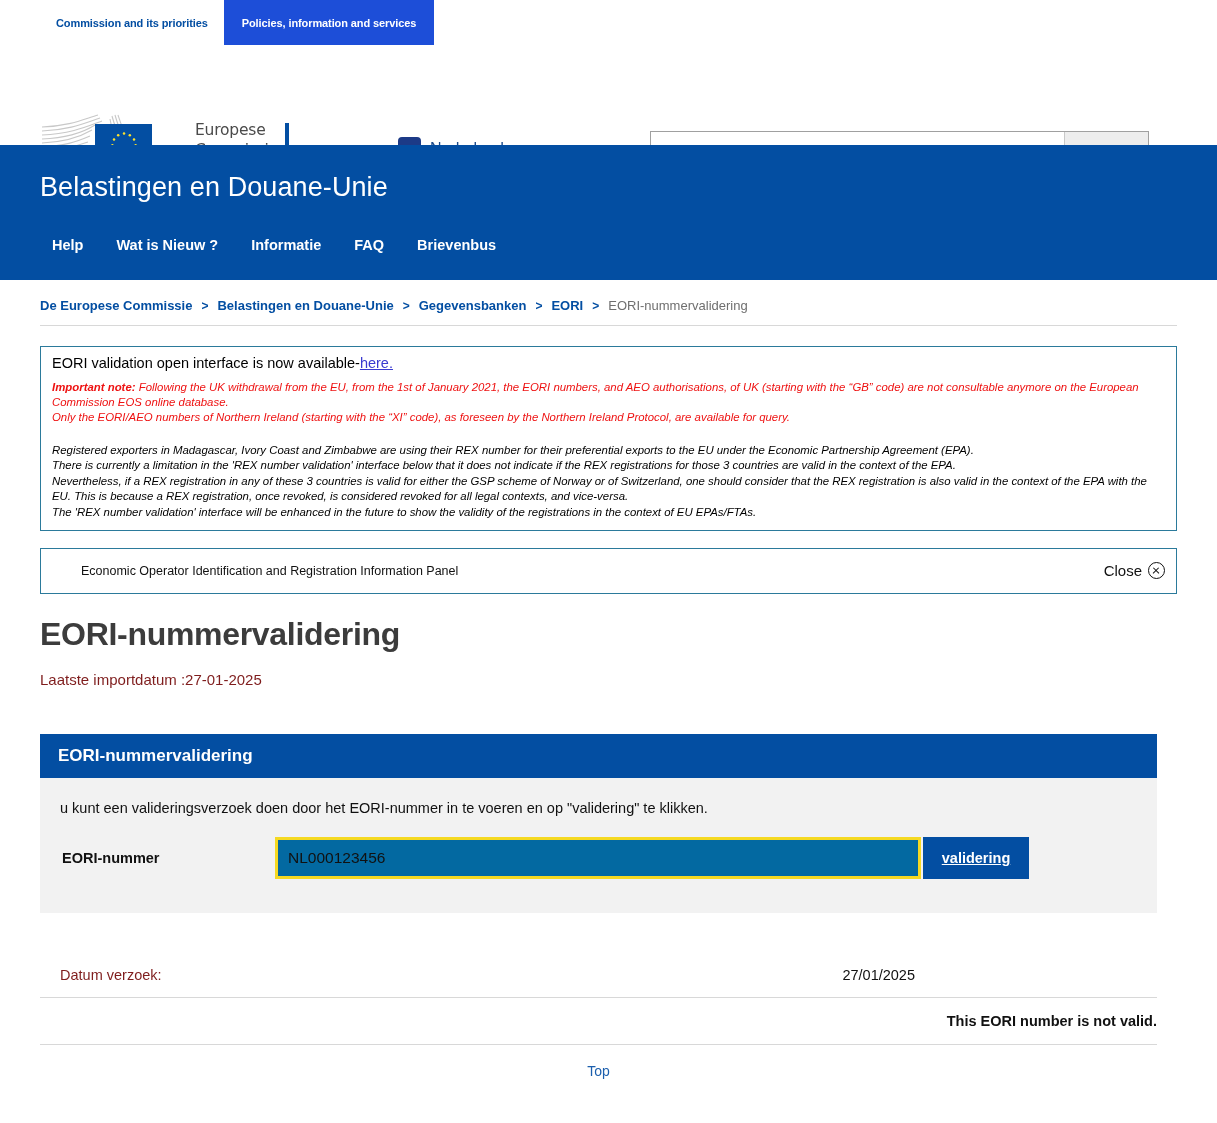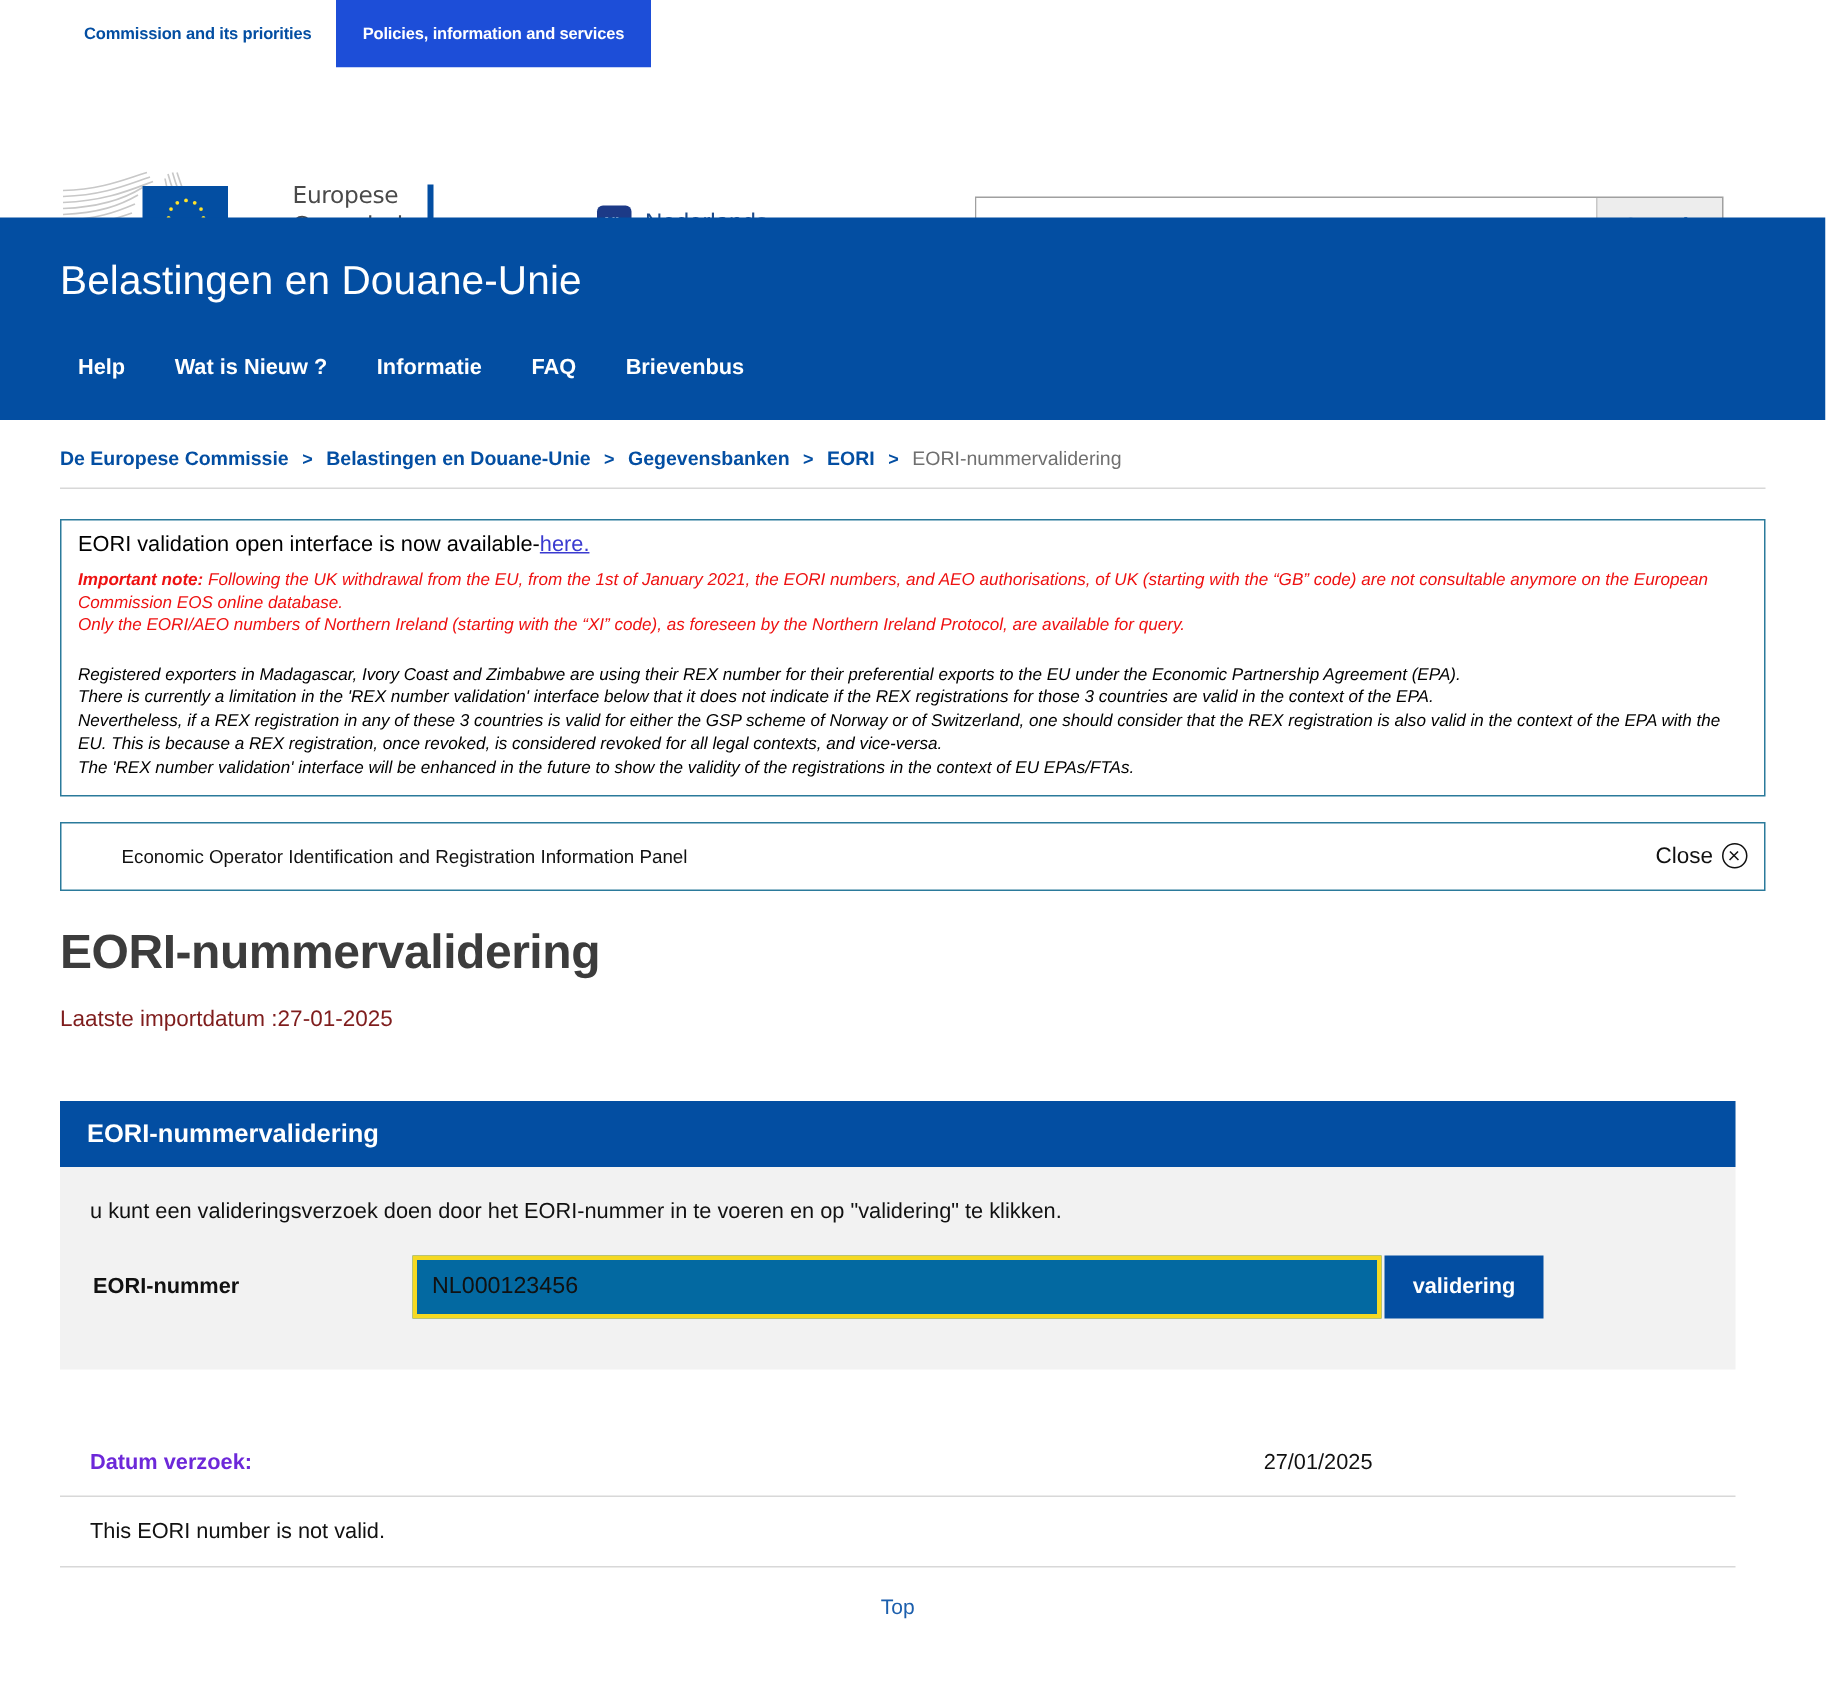--- a/index.html
+++ b/index.html
@@ -261,37 +261,38 @@
   }
   .validate-btn {
     width: 106px; height: 42px;
     background: #034ea2;
     color: #fff;
     border: 0;
     font-size: 14.5px; font-weight: bold;
     font-family: "Liberation Sans", sans-serif;
     cursor: pointer;
     margin-left: 2px;
+    text-decoration: underline;
   }
 
   
   .results { margin: 40px 60px 0 40px; }
   .result-row {
     display: flex; align-items: center;
     justify-content: space-between;
     border-bottom: 1px solid #d8d8d8;
     padding: 14px 0 14px 20px;
     font-size: 14.5px;
   }
-  .result-key { font-weight: bold; color: #6d28d9; }
+  .result-key { font-weight: normal; color: #7f1d1d; }
   .result-val { color: #111; font-weight: normal; padding-right: 242px; }
   .result-msg {
     border-bottom: 1px solid #d8d8d8;
     padding: 15px 0 15px 20px;
-    font-size: 14.5px; font-weight: normal; color: #111;
+    font-size: 14.5px; font-weight: bold; color: #111; text-align: right;
   }
   .top-link {
     text-align: center;
     margin-top: 18px;
     font-size: 14px;
   }
   .top-link a { color: #1c5fad; text-decoration: none; cursor: pointer; }
 </style>
 </head>
 <body>

